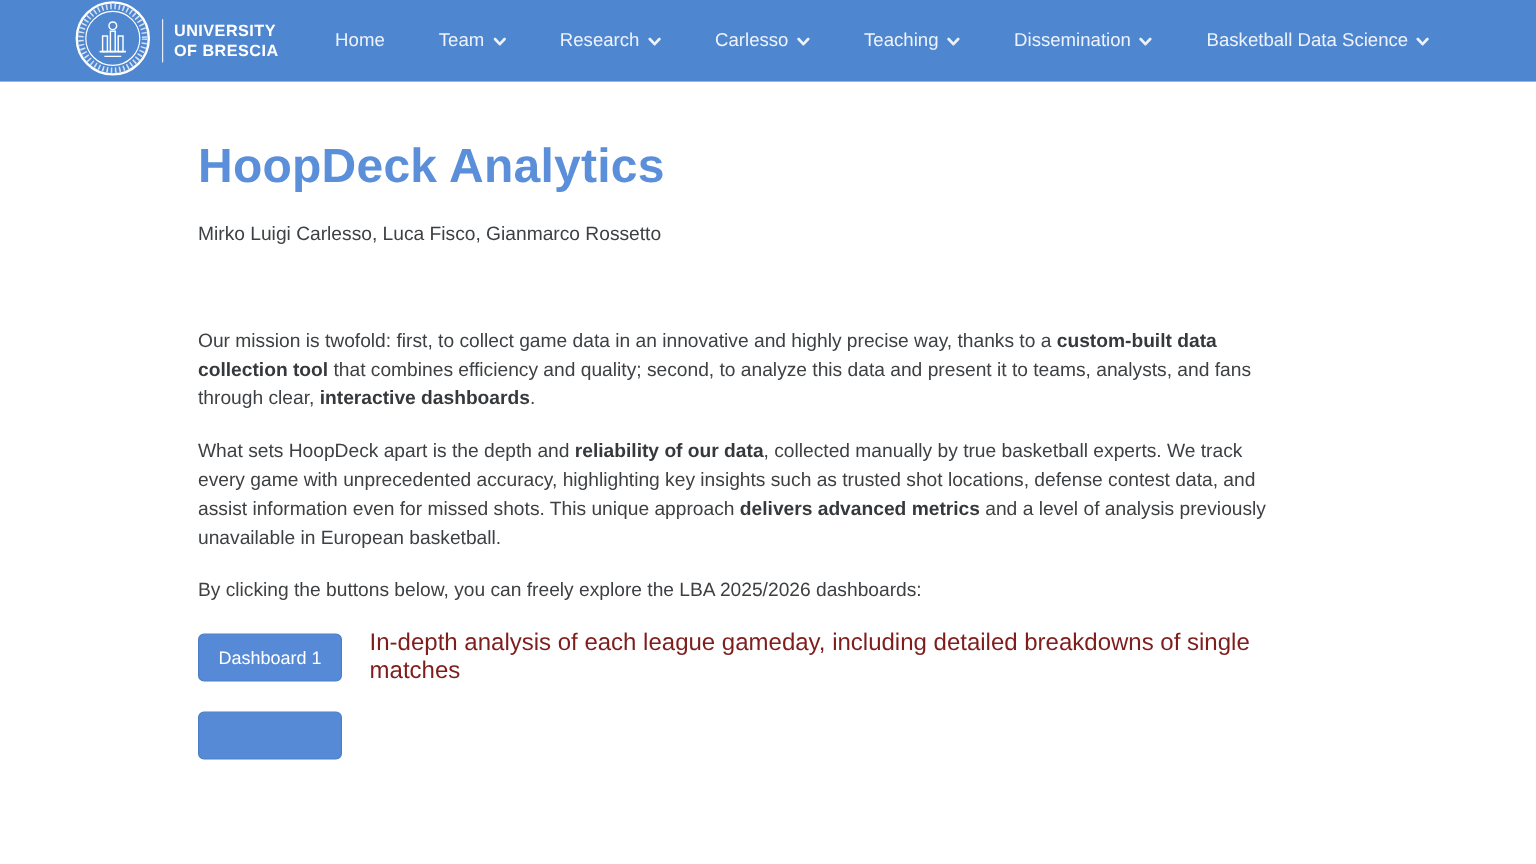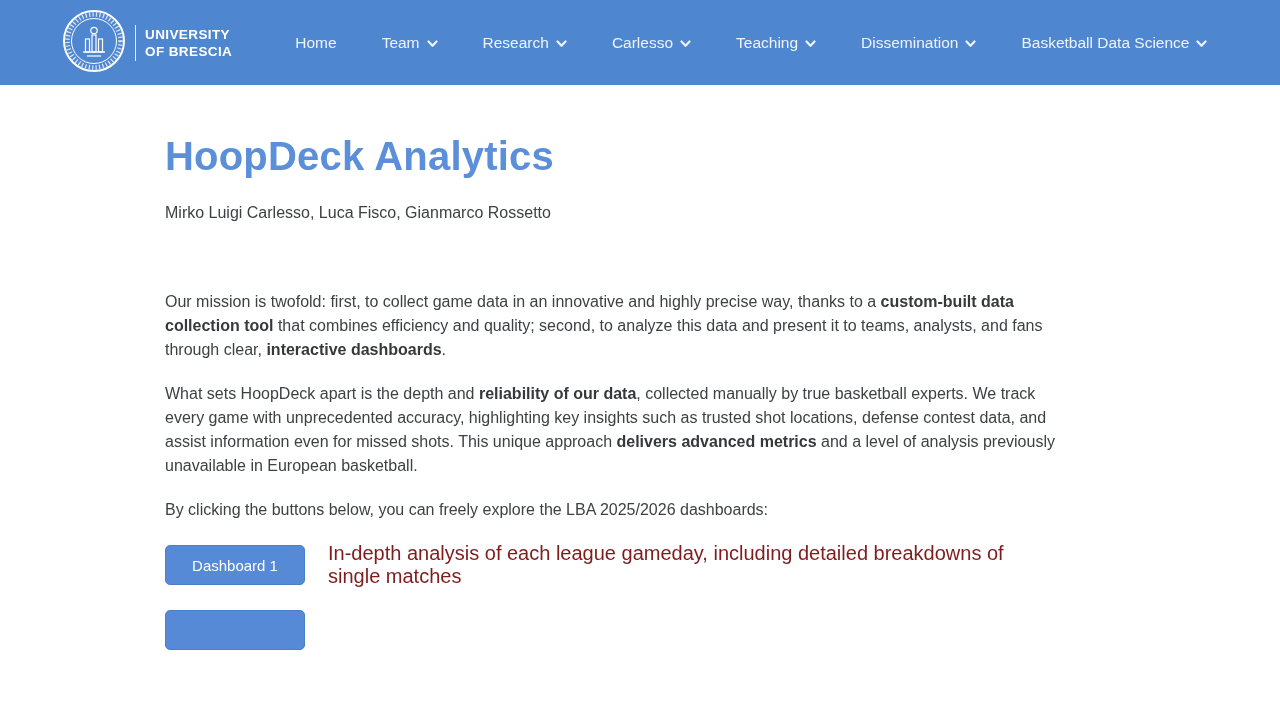--- a/index.html
+++ b/index.html
@@ -6,21 +6,21 @@
   html, body { margin: 0; padding: 0; }
   body {
     width: 1280px; height: 720px; overflow: hidden;
     background: #ffffff;
     font-family: "Liberation Sans", sans-serif;
     -webkit-font-smoothing: antialiased;
   }
 
   
   header.topnav {
-    height: 85px;
+    height: 68px;
     background: var(--nav-bg, #4f86d0);
     display: flex;
     align-items: center;
     padding-left: 62px;
   }
   .logo {
     display: flex;
     align-items: center;
     gap: 9px;
     cursor: pointer;
@@ -34,21 +34,21 @@
     color: #ffffff;
     font-size: 13.5px;
     font-weight: bold;
     letter-spacing: .4px;
     line-height: 17px;
     white-space: nowrap;
   }
   nav.menu { margin-left: 47px; }
   nav.menu ul {
     list-style: none;
-    margin: 16px; padding: 0;
+    margin: 0; padding: 0;
     display: flex;
     align-items: flex-start;
     gap: 45px;
   }
   .nav-item {
     display: flex;
     align-items: center;
     gap: 7px;
     color: #eef3fb;
     font-size: 15.5px;
@@ -84,21 +84,21 @@
   p.para b { font-weight: bold; color: #36393c; }
 
   .dash-rows { margin-top: 17px; }
   .dash-row {
     display: flex;
     align-items: center;
     gap: 23px;
     margin-bottom: 22px;
   }
   .dash-btn {
-    width: 140px; height: 40px;
+    width: 120px; height: 40px;
     flex: 0 0 auto;
     background: var(--accent, #578ad6);
     border: 1px solid #4a7fc9;
     border-radius: 5px;
     color: #ffffff;
     font-size: 15px;
     font-family: "Liberation Sans", sans-serif;
     display: flex;
     align-items: center;
     justify-content: center;

